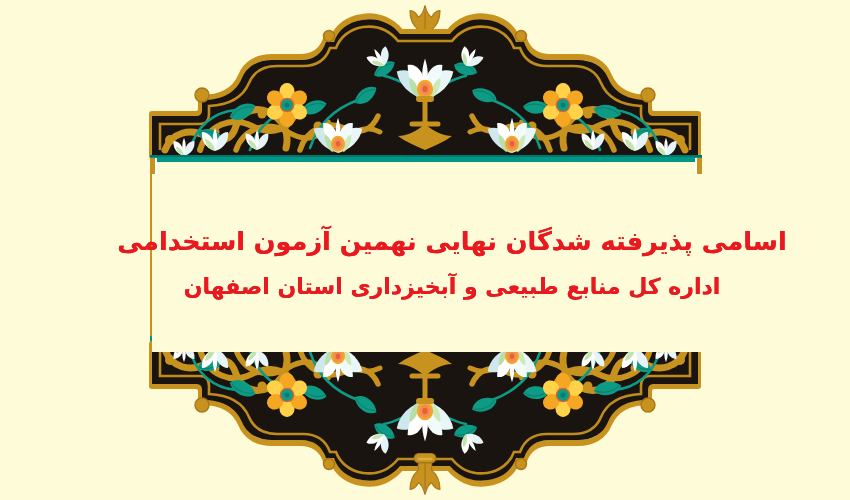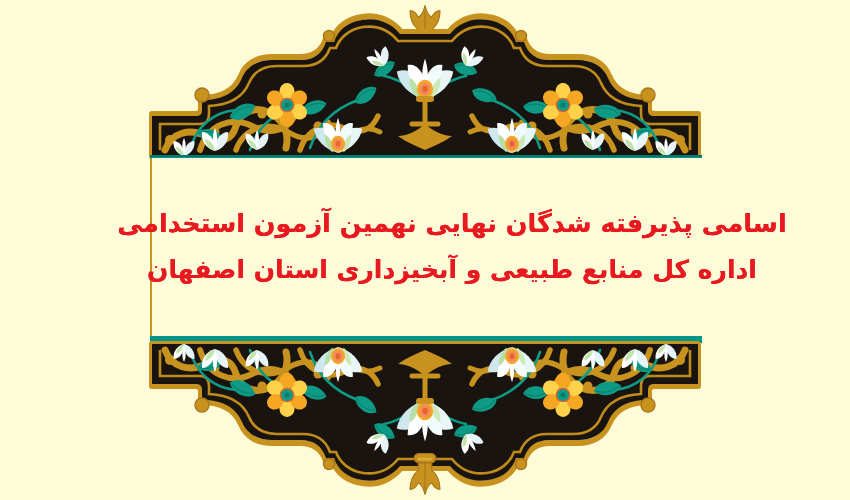--- a/index.html
+++ b/index.html
@@ -19,21 +19,21 @@
   #frame-svg {
     position: absolute;
     inset: 0;
     width: 850px;
     height: 500px;
     display: block;
   }
   #text-panel {
     position: absolute;
     left: 152px;
-    top: 158px;
+    top: 174px;
     width: 600px;
     height: 178px;
     background: #fdfbd8;
     display: flex;
     flex-direction: column;
     align-items: center;
     justify-content: center;
     gap: 18px;
     box-sizing: border-box;
     padding: 4px 10px;
@@ -44,21 +44,21 @@
     text-align: center;
     color: #e8191f;
     font-family: "DejaVu Sans", sans-serif;
     font-weight: bold;
     font-size: 25.5px;
     line-height: 1.15;
     letter-spacing: 0px;
     white-space: nowrap;
     text-shadow: 0 0 0.4px #e8191f;
   }
-  .headline.line2 { font-size: 25px; }
+  .headline.line2 { font-size: 22px; }
 </style>
 </head>
 <body>
 
 <div id="stage">
 
   <svg id="frame-svg" viewBox="0 0 850 500" xmlns="http://www.w3.org/2000/svg" aria-hidden="true">
     <defs>
 
       <symbol id="m-flower6" viewBox="0 0 40 40">

